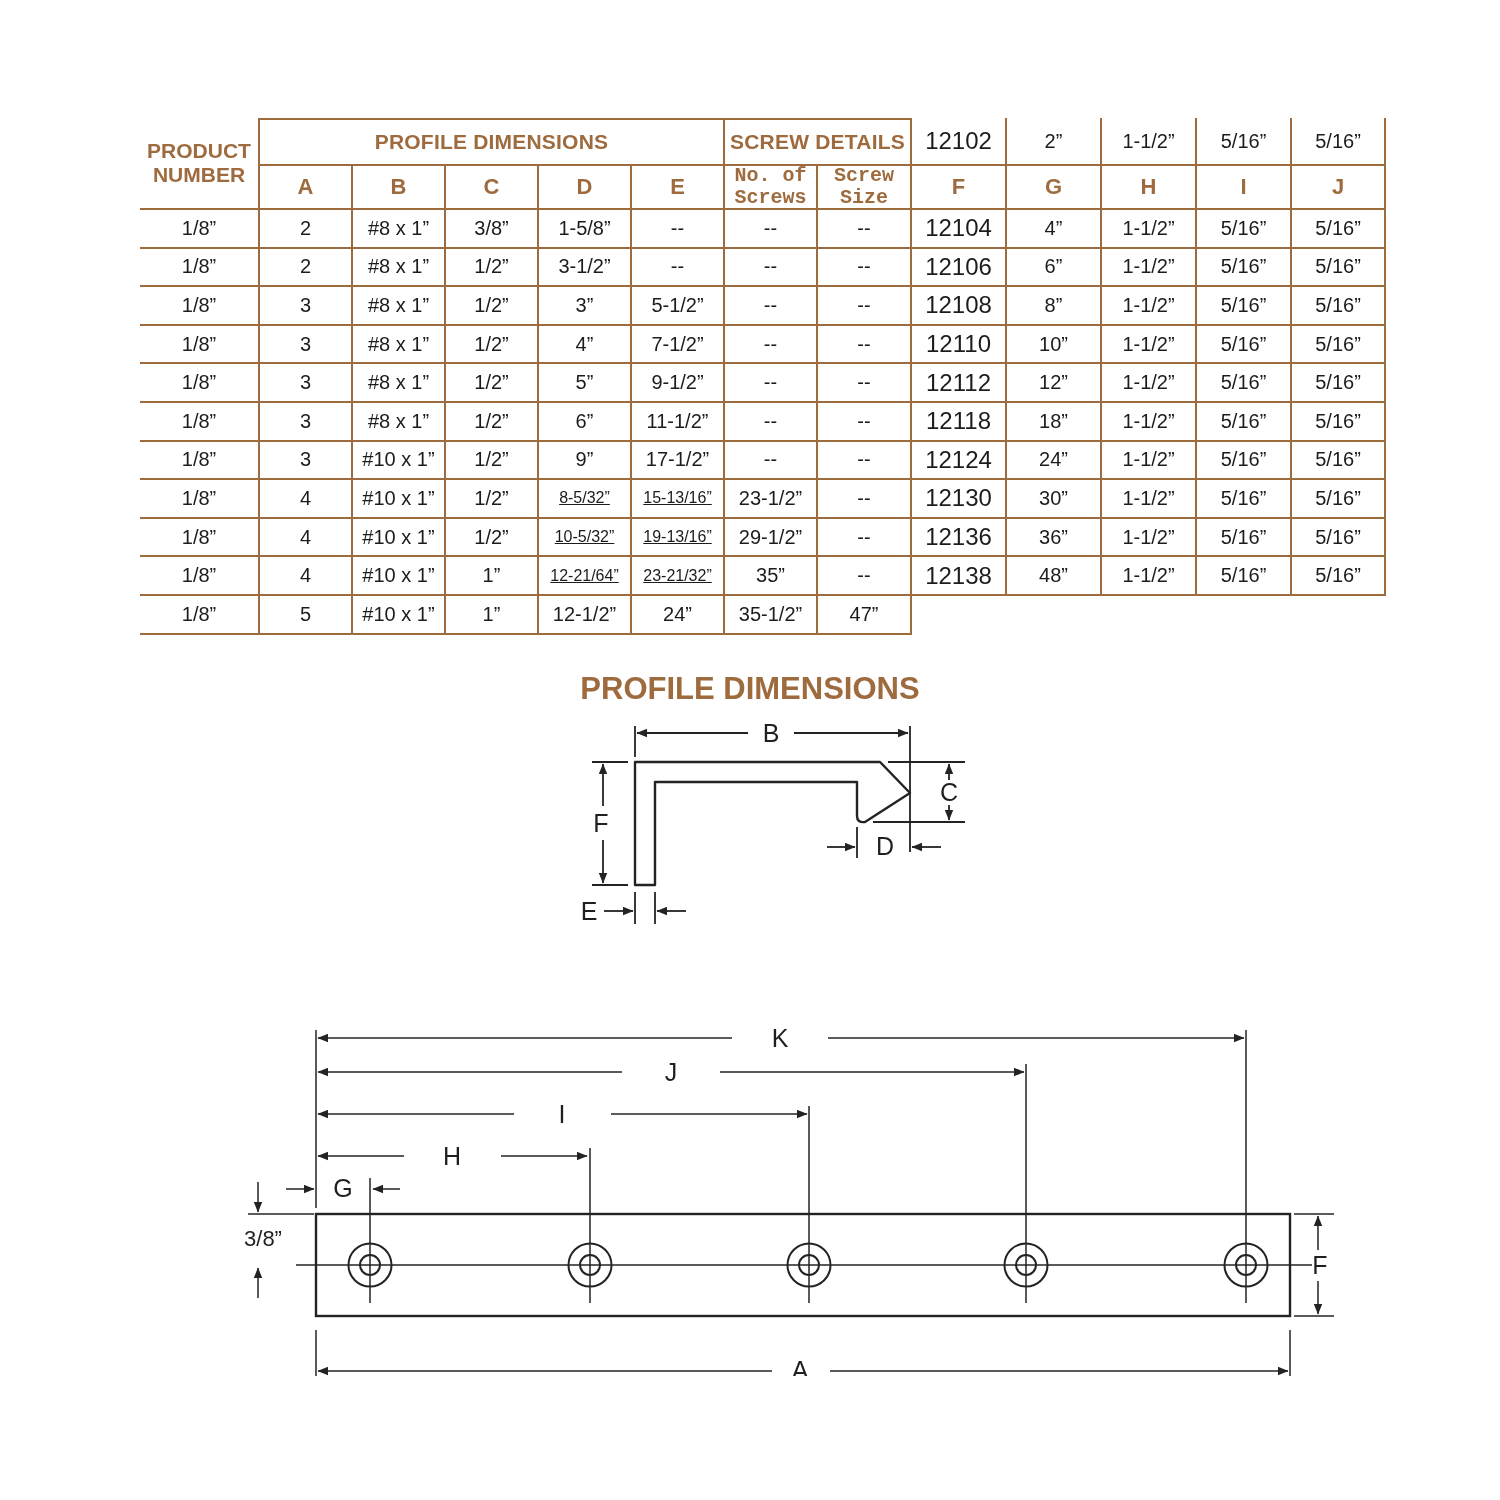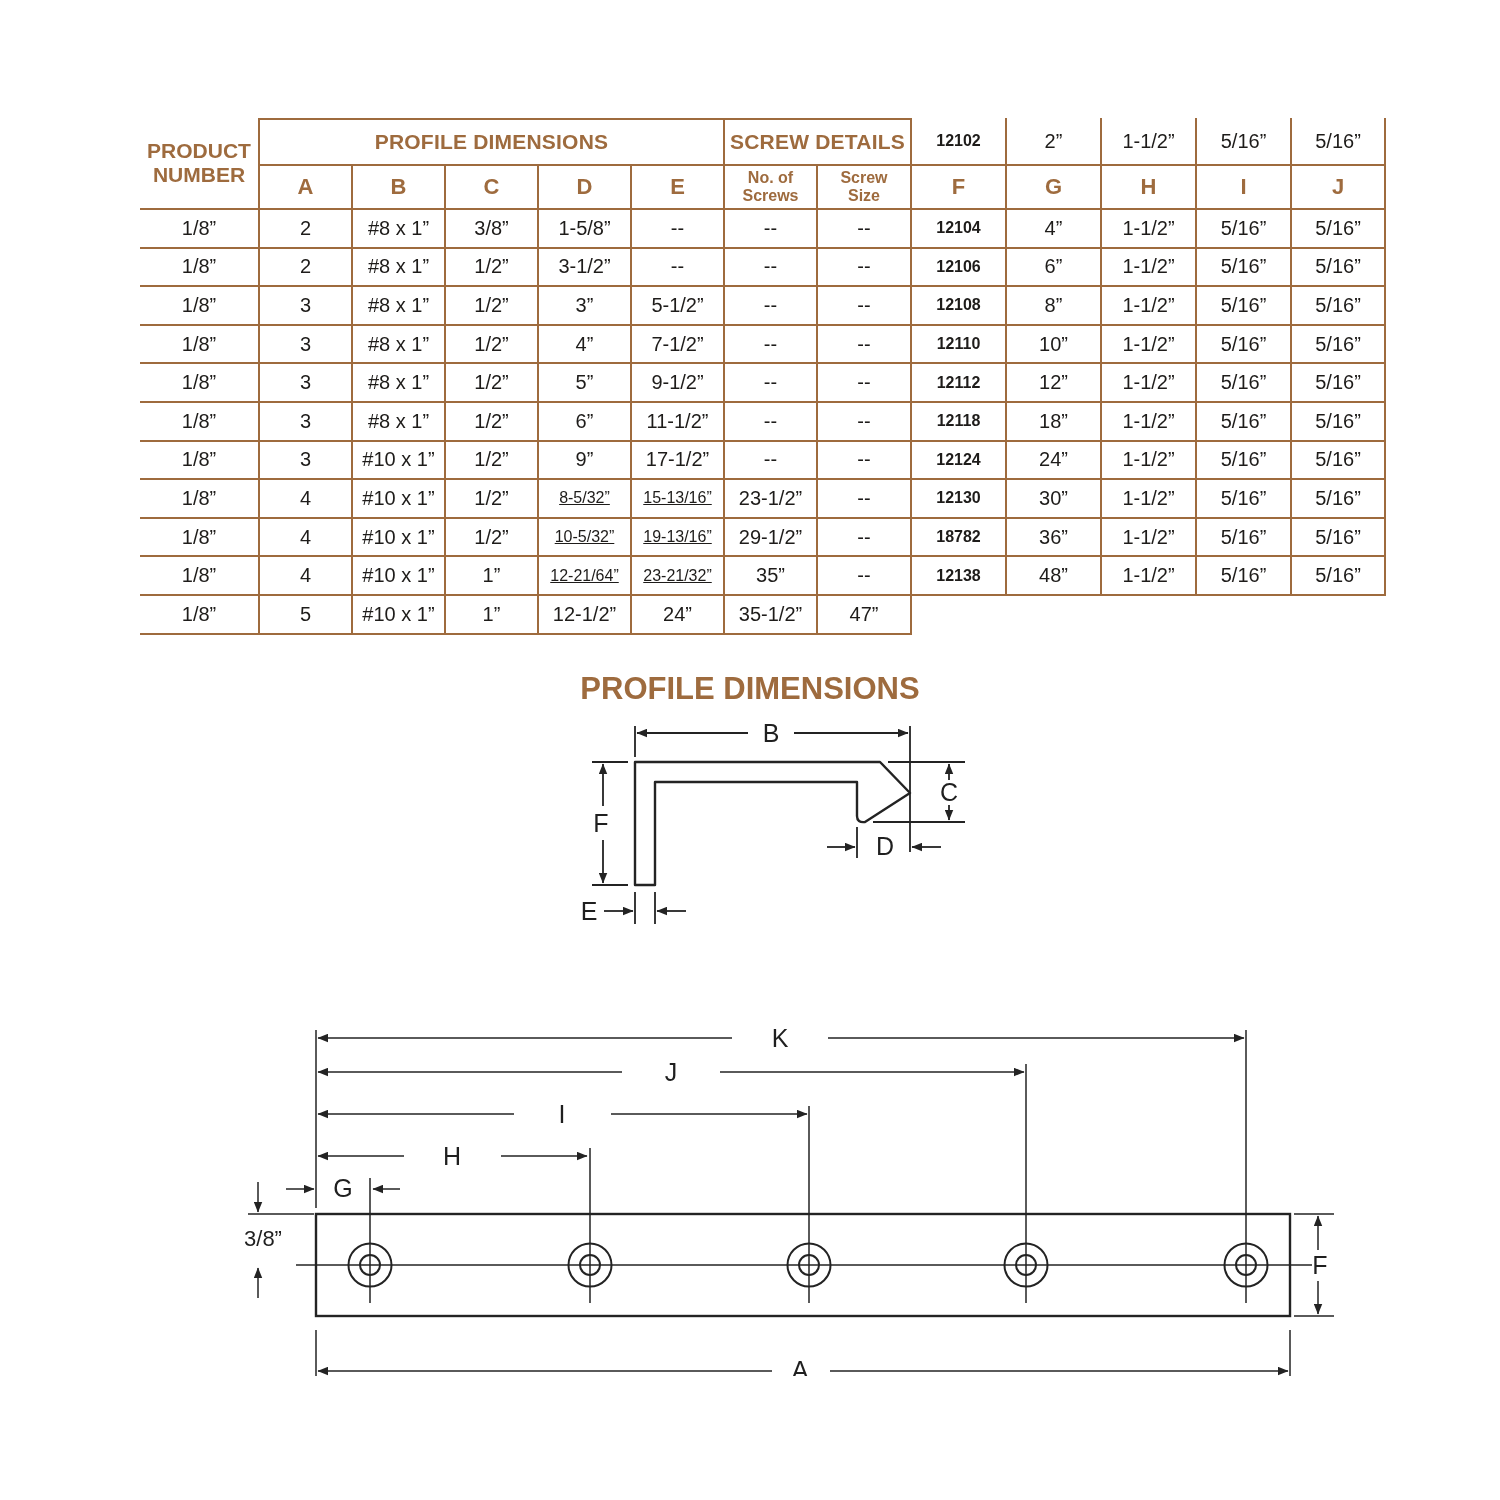--- a/index.html
+++ b/index.html
@@ -30,22 +30,22 @@
     text-align:center;
     overflow:hidden;
   }
   .hdr{
     color:var(--brown);font-weight:bold;
     white-space:pre-line;line-height:1.12;
   }
   .group{border-top:2px solid var(--brown);font-size:21px;letter-spacing:.2px;}
   .prod-hdr{font-size:21px;}
   .letter{font-size:22px;}
-  .small-hdr{font-size:16px;}
-  .data.prod{font-weight:bold;font-size:16px;}
+  .small-hdr{font-size:20px;font-family:Liberation Mono, monospace;}
+  .data.prod{font-weight:normal;font-size:24px;}
   .data.small{font-size:16px;text-decoration:underline;}
   
   .sec-title{
     position:absolute;left:0;width:1500px;
     text-align:center;color:var(--brown);font-weight:bold;
   }
   #profile-title{top:671px;font-size:31px;}
   #screw-title{top:973px;font-size:29px;}
   
   .diagram{position:absolute;}
@@ -193,21 +193,21 @@
       <div class="cell data">5/16”</div>
       <div class="cell data">5/16”</div>
       <div class="cell data">1/8”</div>
       <div class="cell data">4</div>
       <div class="cell data">#10 x 1”</div>
       <div class="cell data">1/2”</div>
       <div class="cell data small">10-5/32”</div>
       <div class="cell data small">19-13/16”</div>
       <div class="cell data">29-1/2”</div>
       <div class="cell data">--</div>
-      <div class="cell data prod">18782</div>
+      <div class="cell data prod">12136</div>
       <div class="cell data">36”</div>
       <div class="cell data">1-1/2”</div>
       <div class="cell data">5/16”</div>
       <div class="cell data">5/16”</div>
       <div class="cell data">1/8”</div>
       <div class="cell data">4</div>
       <div class="cell data">#10 x 1”</div>
       <div class="cell data">1”</div>
       <div class="cell data small">12-21/64”</div>
       <div class="cell data small">23-21/32”</div>

